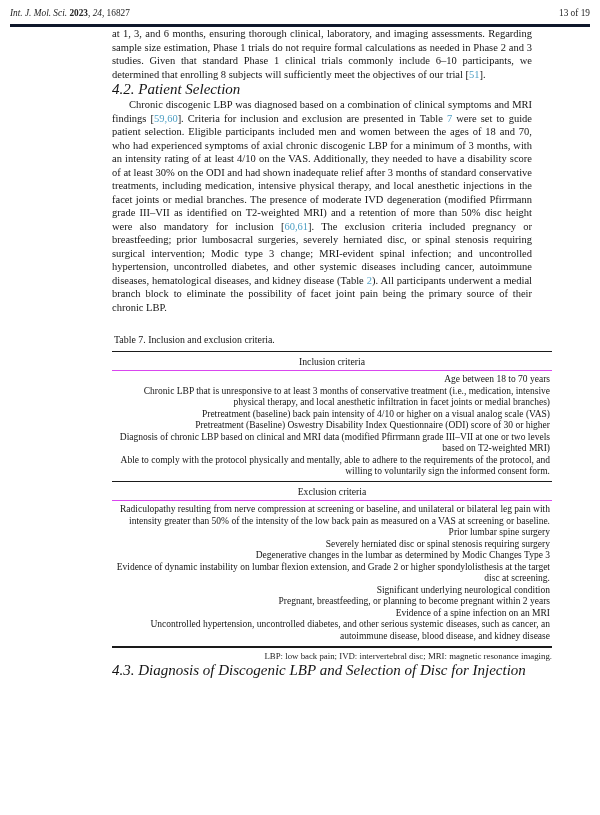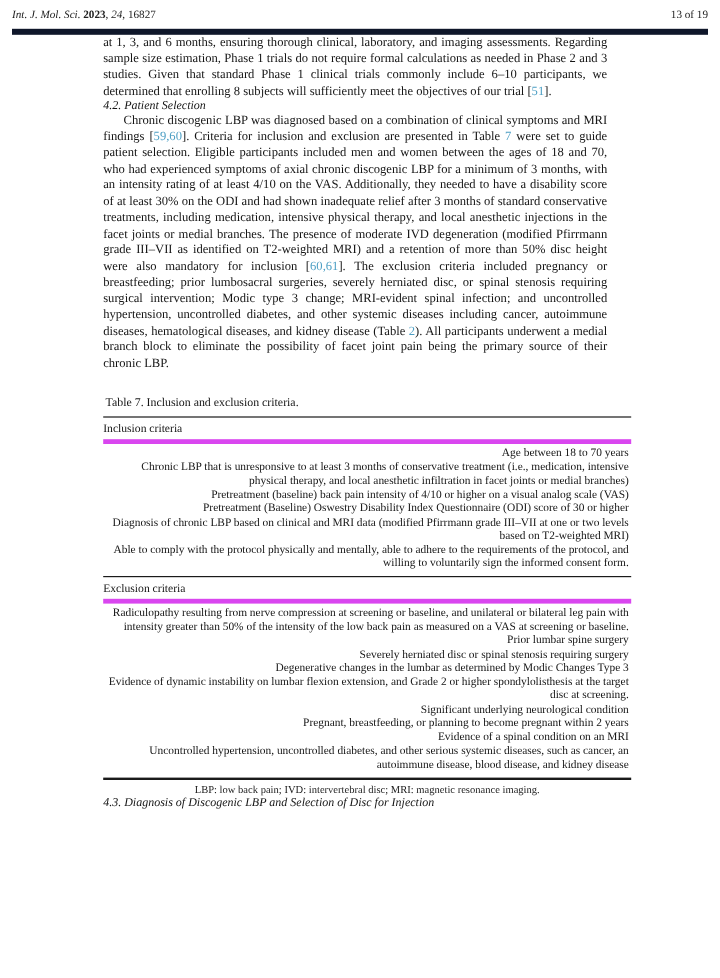--- a/index.html
+++ b/index.html
@@ -17,46 +17,46 @@
     font-family: "Liberation Serif", "DejaVu Serif", serif;
   }
   
   .running-header {
     display: flex;
     justify-content: space-between;
     align-items: flex-end;
     margin: 0 10px;
     padding-top: 8px;
     padding-bottom: 6px;
-    border-bottom: 5px solid #0f172a;
+    border-bottom: 3px solid #0f172a;
     font-size: 9.3px;
     color: #222;
   }
   .journal-ref .i { font-style: italic; }
   .journal-ref .b { font-weight: bold; }
   .page-num { font-size: 9.3px; }
 
   
   .main-col {
-    margin-left: 86px;
+    margin-left: 112px;
     width: 420px;
   }
   p.body-p {
     margin: 0;
     font-size: 10.5px;
     line-height: 13.5px;
     text-align: justify;
     color: #151515;
   }
   p.body-p.indent { text-indent: 17px; }
   .para-1 { margin-top: 18px; }
   .para-2 { margin-top: 0; }
   h2.section-heading {
     margin: 0;
-    font-size: 10px;
+    font-size: 15px;
     font-weight: normal;
     font-style: italic;
     color: #151515;
   }
   .heading-42 { margin: 14px 0 12px 0; }
   .heading-43 { margin: 16px 0 7px 0; }
 
   .link { color: var(--link-color, #4d9fc4); }
 
   
@@ -68,37 +68,38 @@
   .table-caption .b { font-weight: normal; }
   .crit-table {
     margin-top: 6px;
     width: 440px;
     border-top: 1.2px solid #1a1a1a;
     border-bottom: 2px solid #1a1a1a;
     font-size: 9.5px;
     color: #151515;
   }
   .crit-header {
+    text-align: center;
     font-size: 9.7px;
     padding: 3.5px 0 3px 0;
-    border-bottom: 4px solid #d946ef;
+    border-bottom: 1px solid #d946ef;
   }
   .crit-header.mid { border-top: 1px solid #1a1a1a; }
   .crit-rows { padding: 3.5px 2px; }
   .trow {
     text-align: right;
     line-height: 11.5px;
   }
   .table-footnote {
     margin: 3px 0 0 0;
     width: 440px;
     font-size: 8.8px;
     line-height: 11px;
     color: #222;
-    text-align: center;
+    text-align: right;
   }
 </style>
 </head>
 <body>
 
 <div class="page">
 
   <div class="running-header">
     <span class="journal-ref"><span class="i">Int. J. Mol. Sci. </span><span class="b">2023</span><span>, </span><span class="i">24</span><span>, 16827</span></span>
     <span class="page-num">13 of 19</span>
@@ -126,21 +127,21 @@
         </div>
       <div class="crit-header mid">Exclusion criteria</div>
       <div class="crit-rows">
           <div class="trow">Radiculopathy resulting from nerve compression at screening or baseline, and unilateral or bilateral leg pain with intensity greater than 50% of the intensity of the low back pain as measured on a VAS at screening or baseline.</div>
           <div class="trow">Prior lumbar spine surgery</div>
           <div class="trow">Severely herniated disc or spinal stenosis requiring surgery</div>
           <div class="trow">Degenerative changes in the lumbar as determined by Modic Changes Type 3</div>
           <div class="trow">Evidence of dynamic instability on lumbar flexion extension, and Grade 2 or higher spondylolisthesis at the target disc at screening.</div>
           <div class="trow">Significant underlying neurological condition</div>
           <div class="trow">Pregnant, breastfeeding, or planning to become pregnant within 2 years</div>
-          <div class="trow">Evidence of a spinal condition on an MRI</div>
+          <div class="trow">Evidence of a spine infection on an MRI</div>
           <div class="trow">Uncontrolled hypertension, uncontrolled diabetes, and other serious systemic diseases, such as cancer, an autoimmune disease, blood disease, and kidney disease</div>
         </div>
     </div>
 
     <p class="table-footnote">LBP: low back pain; IVD: intervertebral disc; MRI: magnetic resonance imaging.</p>
 
     <h2 class="section-heading heading-43">4.3. Diagnosis of Discogenic LBP and Selection of Disc for Injection</h2>
 
 
   </div>

